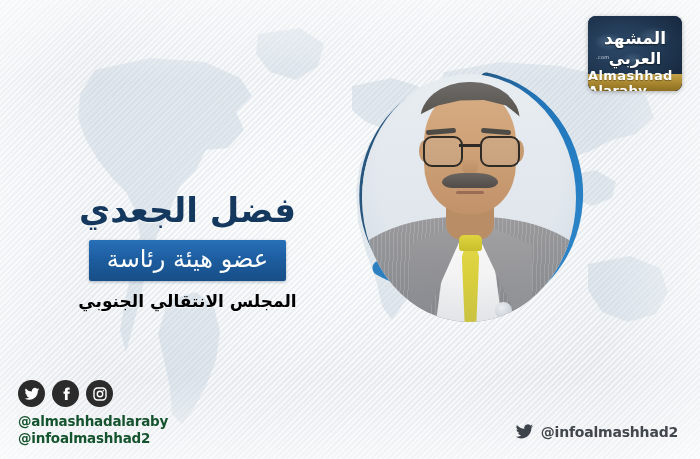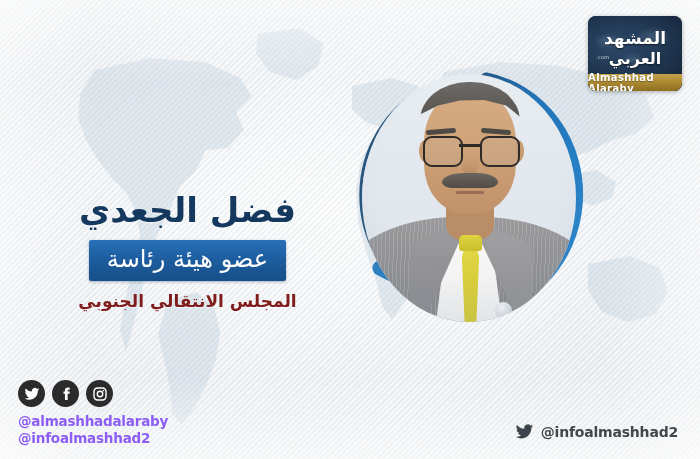--- a/index.html
+++ b/index.html
@@ -102,21 +102,21 @@
     font-size: 5px;
     color: #cfd8e2;
     letter-spacing: .3px;
   }
   .logo-bar {
     position: absolute;
     left: 0; right: 0; bottom: 0;
     height: 17px;
     background: linear-gradient(180deg, #c2a34a 0%, #a8862f 55%, #8d6f22 100%);
     color: #ffffff;
-    font-size: 10px;
+    font-size: 13px;
     font-weight: bold;
     letter-spacing: .4px;
     display: flex;
     align-items: center;
     justify-content: center;
     text-shadow: 0 1px 1px rgba(0,0,0,.35);
   }
 
   
   .portrait-wrap {
@@ -347,21 +347,21 @@
     background: linear-gradient(180deg, #2870b8 0%, #1d5d9f 48%, #174e87 100%);
     color: #ffffff;
     font-size: 24px;
     font-weight: normal;
     line-height: 30px;
     border-radius: 2px;
     box-shadow: 0 1px 3px rgba(20,50,85,.35);
   }
   .org {
     margin-top: 9px;
-    color: #7f1d1d;
+    color: #000000;
     font-size: 17px;
     font-weight: bold;
     line-height: 22px;
     text-shadow: 0 1px 1px rgba(255,255,255,.7);
   }
 
   
   .social {
     position: absolute;
     left: 18px;
@@ -377,21 +377,21 @@
     width: 27px;
     height: 27px;
     border-radius: 50%;
     background: #2b2b2b;
     display: flex;
     align-items: center;
     justify-content: center;
   }
   .sicon svg { display: block; }
   .handle {
-    color: #8b5cf6;
+    color: #14532d;
     font-size: 13.5px;
     font-weight: bold;
     line-height: 17px;
     letter-spacing: -0.2px;
   }
 
   
   .tw-right {
     position: absolute;
     right: 22px;

